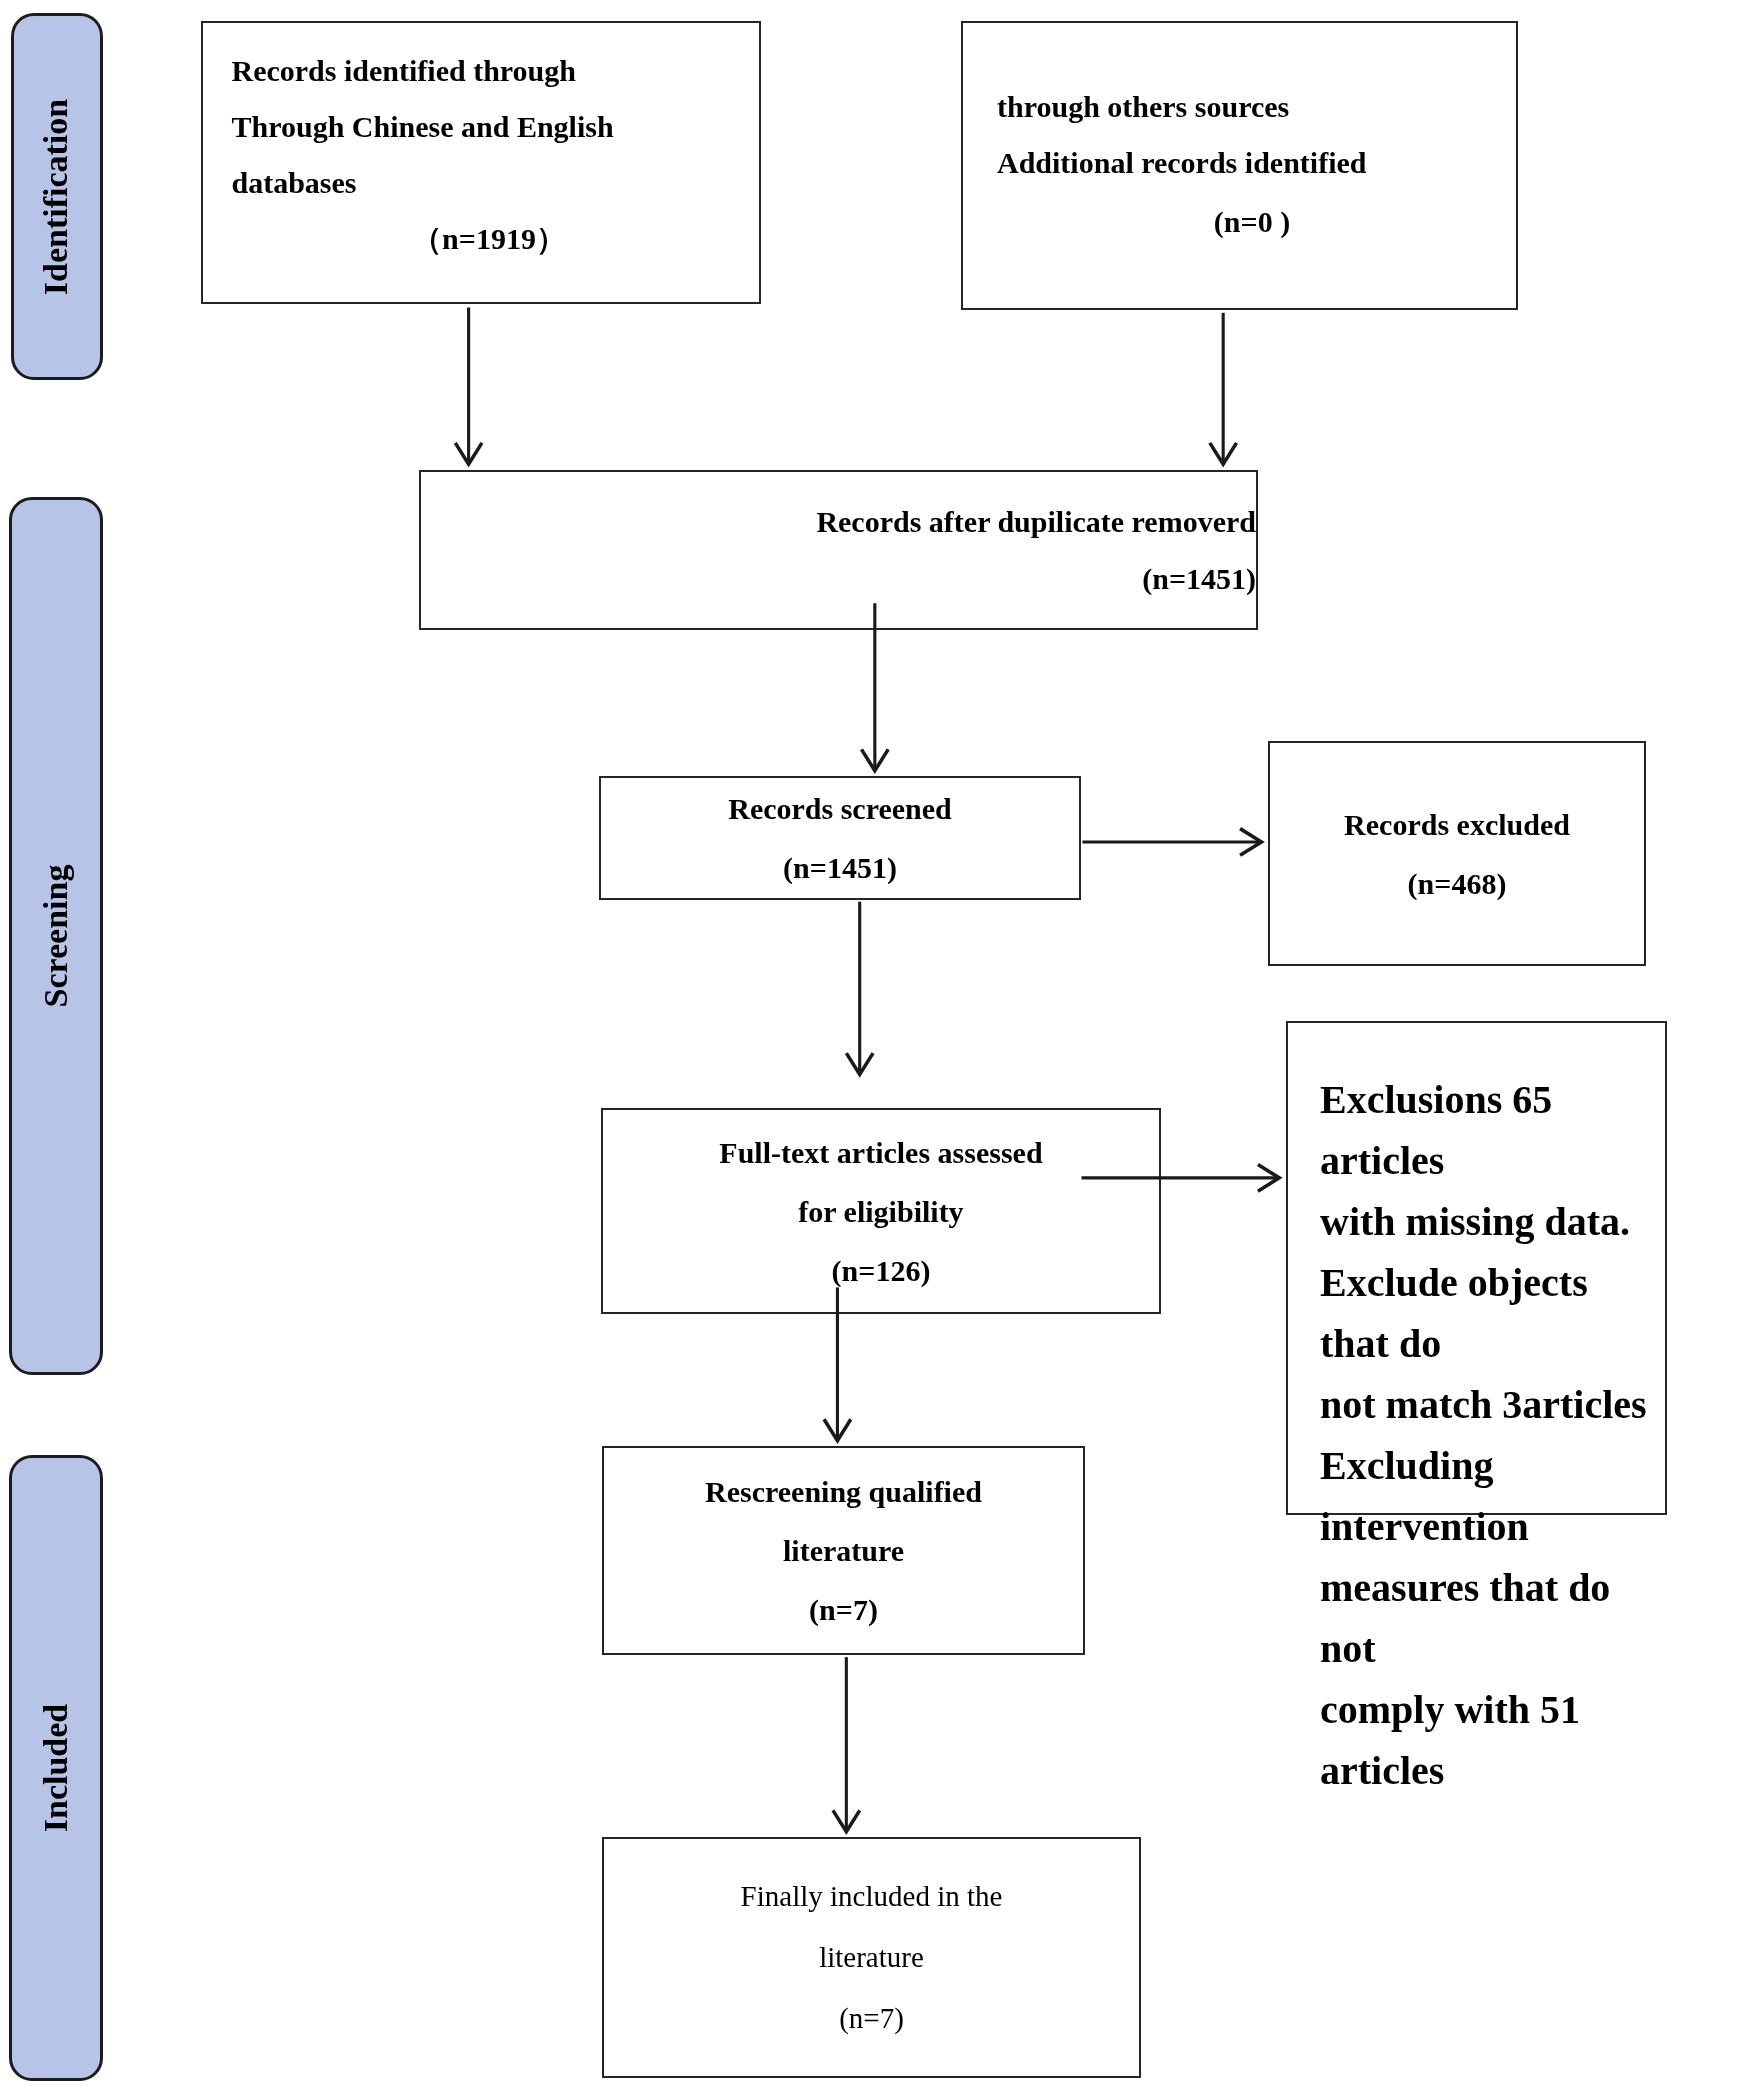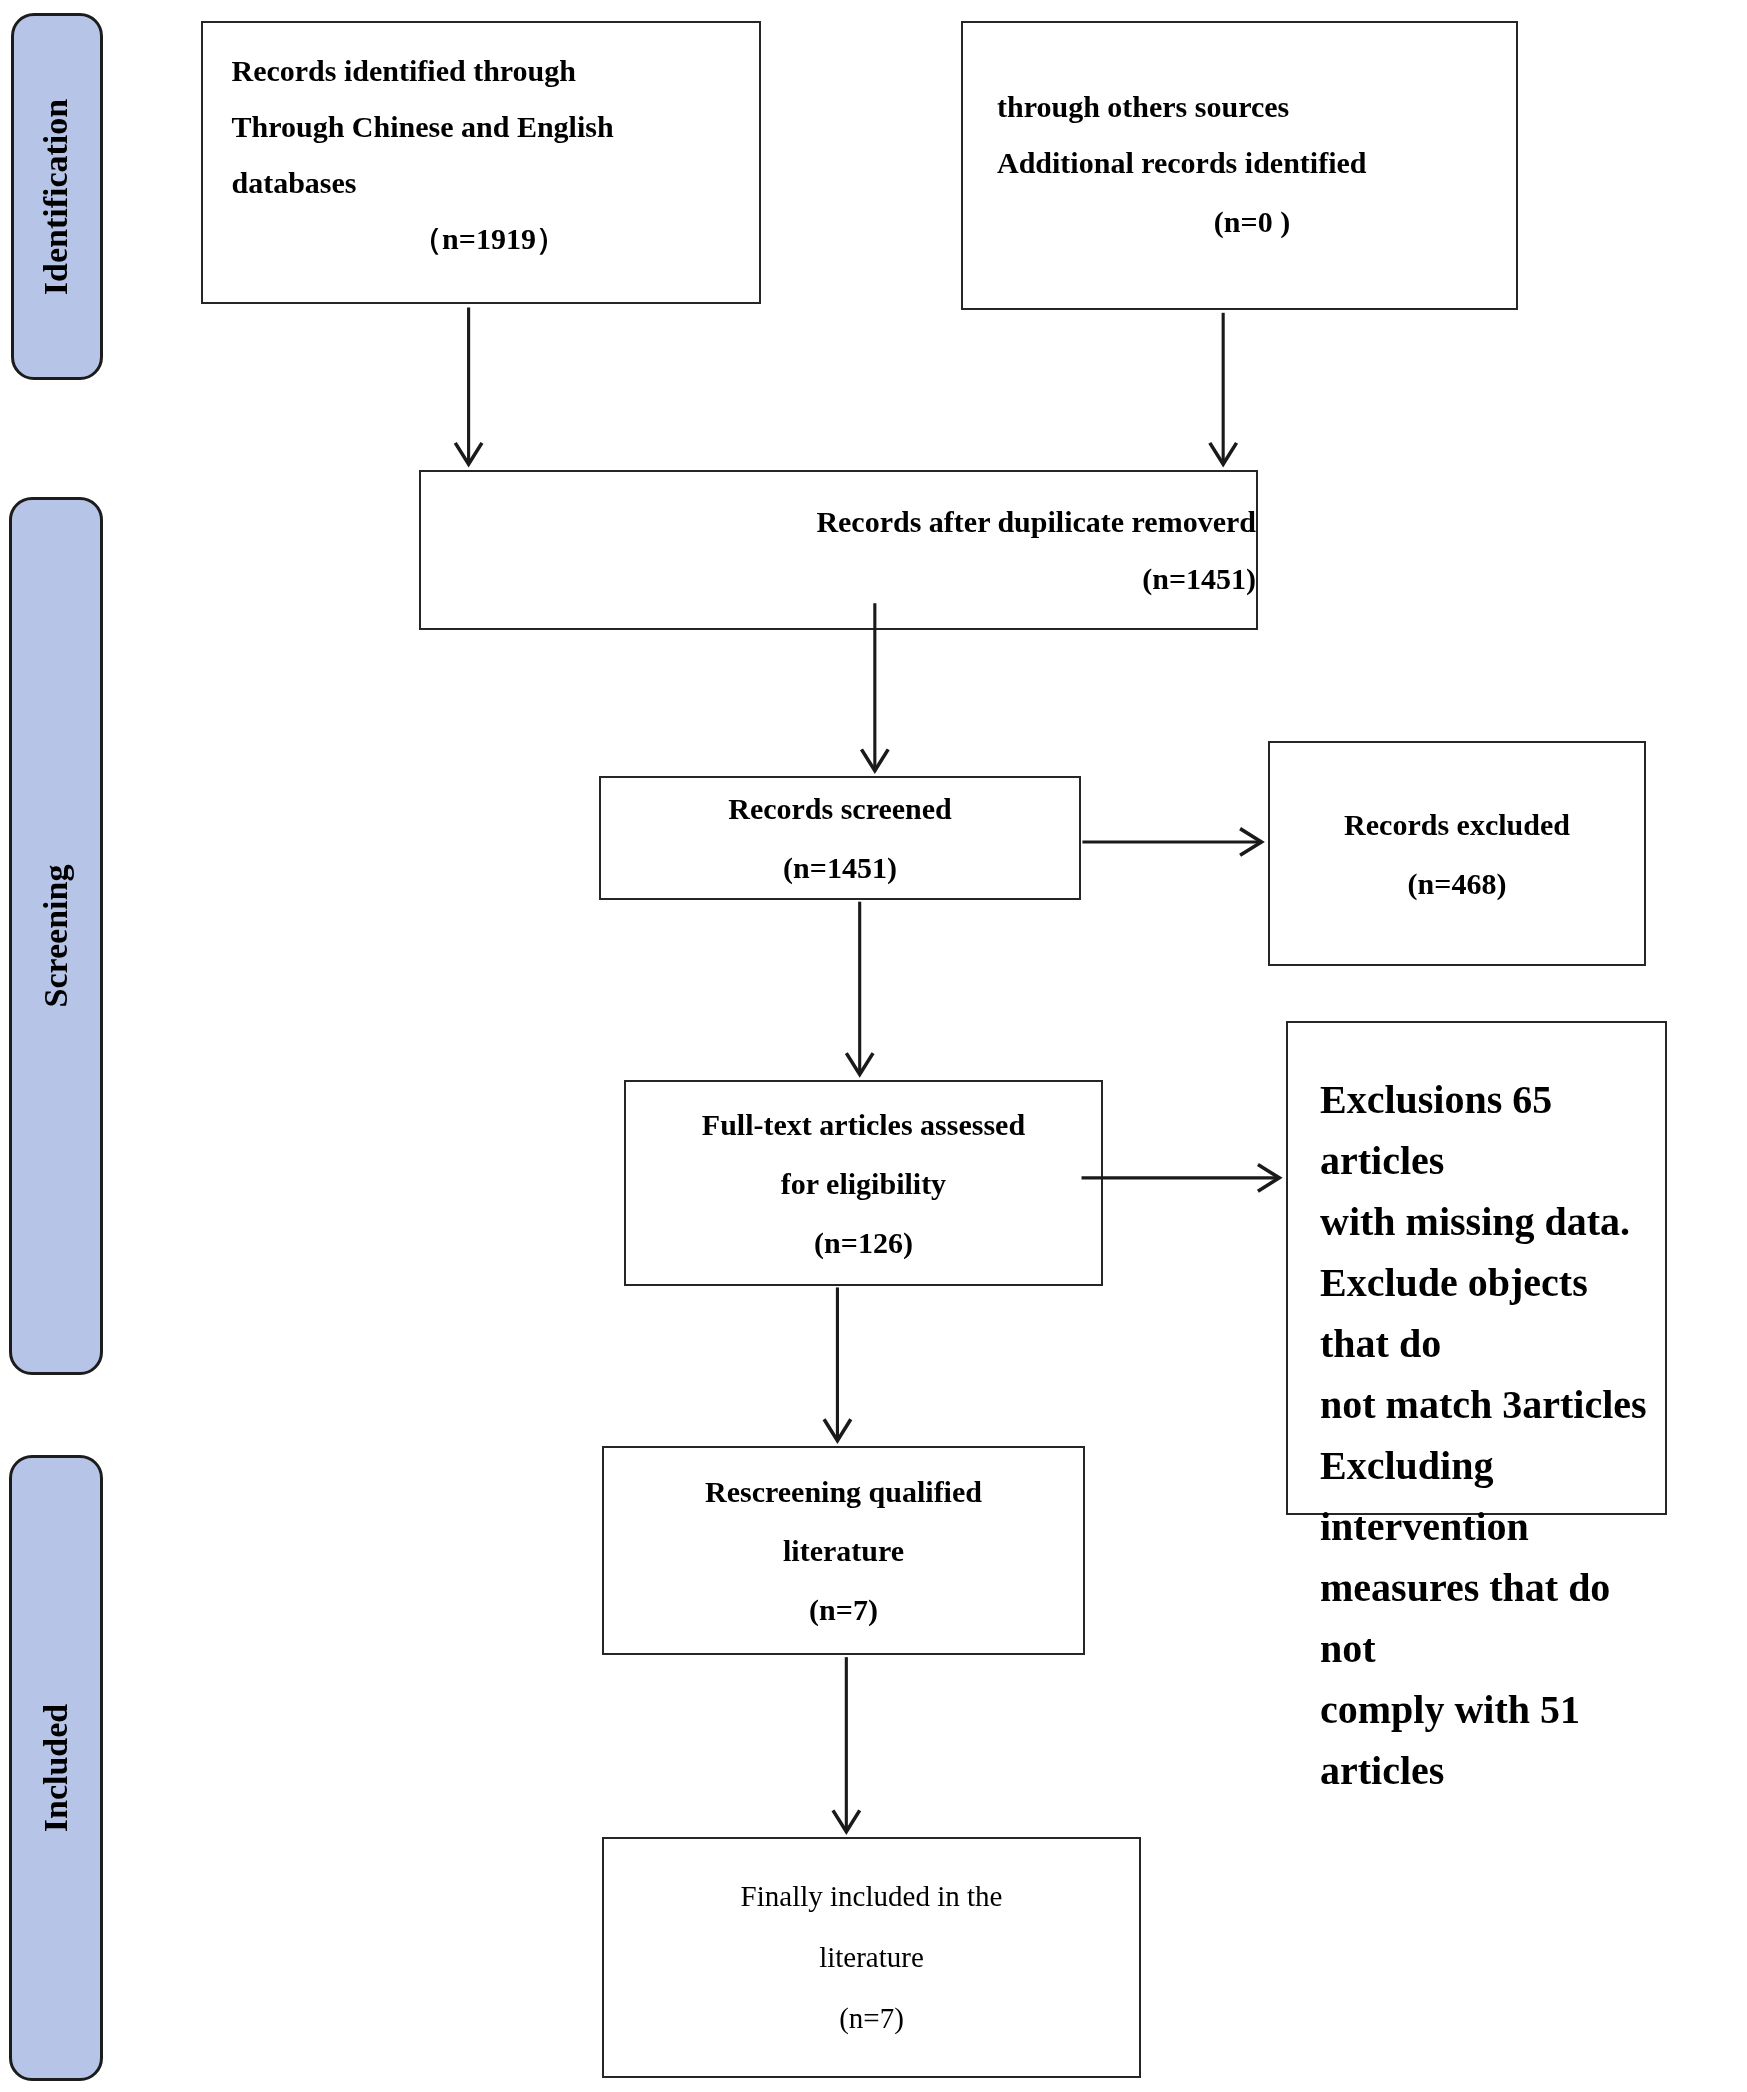--- a/index.html
+++ b/index.html
@@ -26,21 +26,21 @@
   .align-left .count{width:100%;}
   #b1{left:194px;top:21.4px;width:560px;height:283px;padding:19.6px 12.5px 0 28.5px;justify-content:flex-start;margin-left:7px;}
   #b2{left:961px;top:21.4px;width:557px;height:289px;padding:0 9px 0 34px;}
   #b2 .count{line-height:62px;}
   #b3{left:419px;top:470px;width:839px;height:160px;align-items:flex-end;}
   #b3 .line,#b3 .count{line-height:57px;}
   #b4{left:599px;top:776px;width:482px;height:124px;}
   #b4 .line,#b4 .count{line-height:59px;}
   #b5{left:1268px;top:741px;width:378px;height:225px;}
   #b5 .line,#b5 .count{line-height:59px;}
-  #b6{left:601px;top:1080px;width:479px;height:206px;margin-left:23px;}
+  #b6{left:601px;top:1108px;width:560px;height:206px;}
   #b6 .line,#b6 .count{line-height:59px;}
   #b7{left:1286px;top:1021px;width:381px;height:494px;padding:46px 9px 0 32px;justify-content:flex-start;font-size:40px;}
   #b7 .line{line-height:61px;}
   #b8{left:602px;top:1446px;width:483px;height:209px;}
   #b8 .line,#b8 .count{line-height:59px;}
   #b9{left:602px;top:1837px;width:539px;height:241px;font-weight:normal;font-size:29px;}
   #b9 .line,#b9 .count{line-height:61px;}
   svg.arrows{position:absolute;left:0;top:0;pointer-events:none;}
 </style>
 </head>

